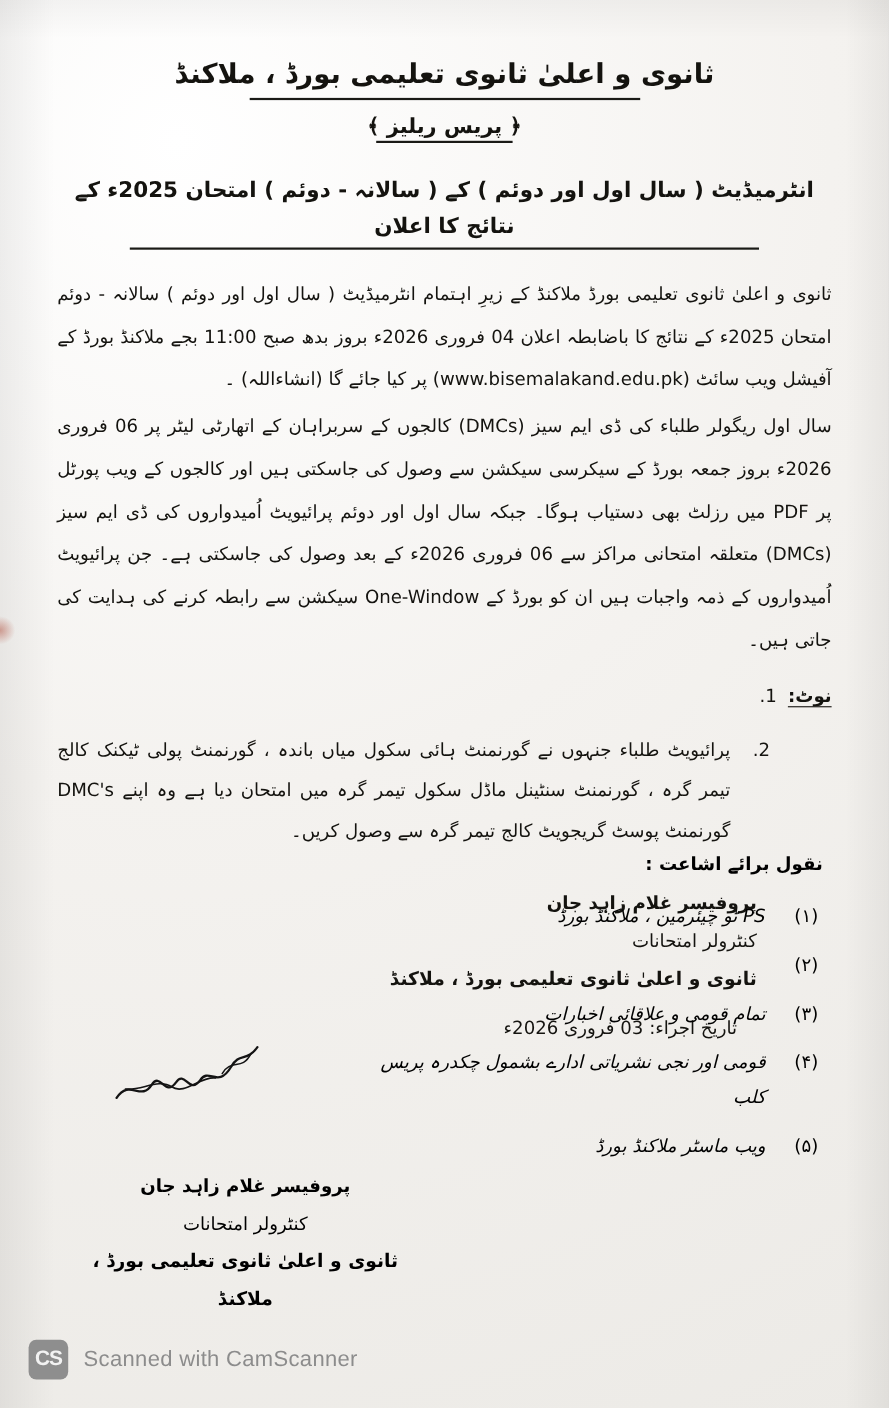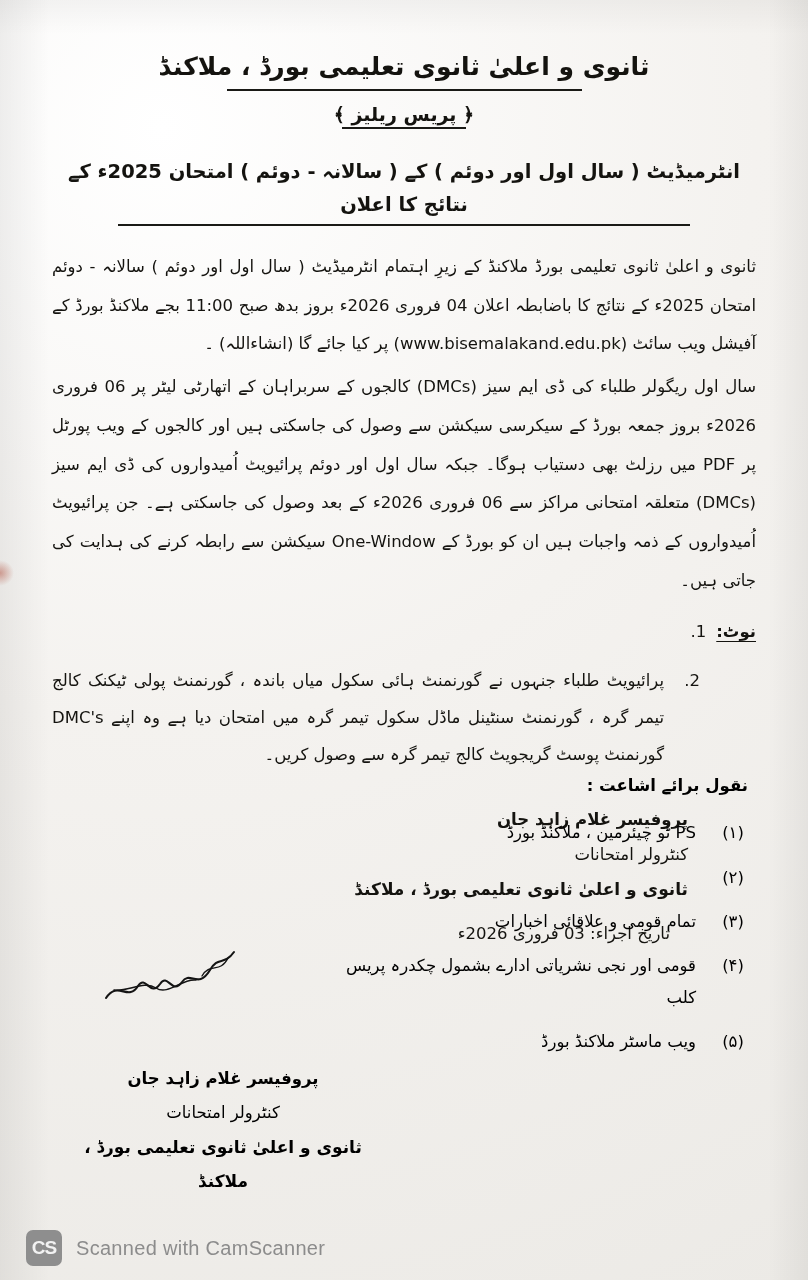--- a/index.html
+++ b/index.html
@@ -177,20 +177,21 @@
   }
   .copy-idx {
     width: 58px;
     text-align: center;
     flex: 0 0 58px;
   }
   .copy-text {
     flex: 1;
     text-align: right;
     padding-right: 8px;
+    font-style: italic;
   }
 
   .signature {
     position: absolute;
     top: 940px;
     right: 560px;
     width: 150px;
     height: 80px;
   }
   .sign-block-2 {
@@ -202,21 +203,21 @@
     font-size: 16.5px;
     line-height: 2.05;
   }
   .sign-block-2 .l1 { font-weight: 600; }
   .sign-block-2 .l3 { font-weight: 700; font-size: 17px; }
 
   
   .watermark {
     position: absolute;
     left: 26px;
-    bottom: 14px;
+    bottom: 26px;
     display: flex;
     flex-direction: row;
     align-items: center;
     gap: 14px;
     direction: ltr;
   }
   .cs-logo {
     width: 36px;
     height: 36px;
     border-radius: 7px;

